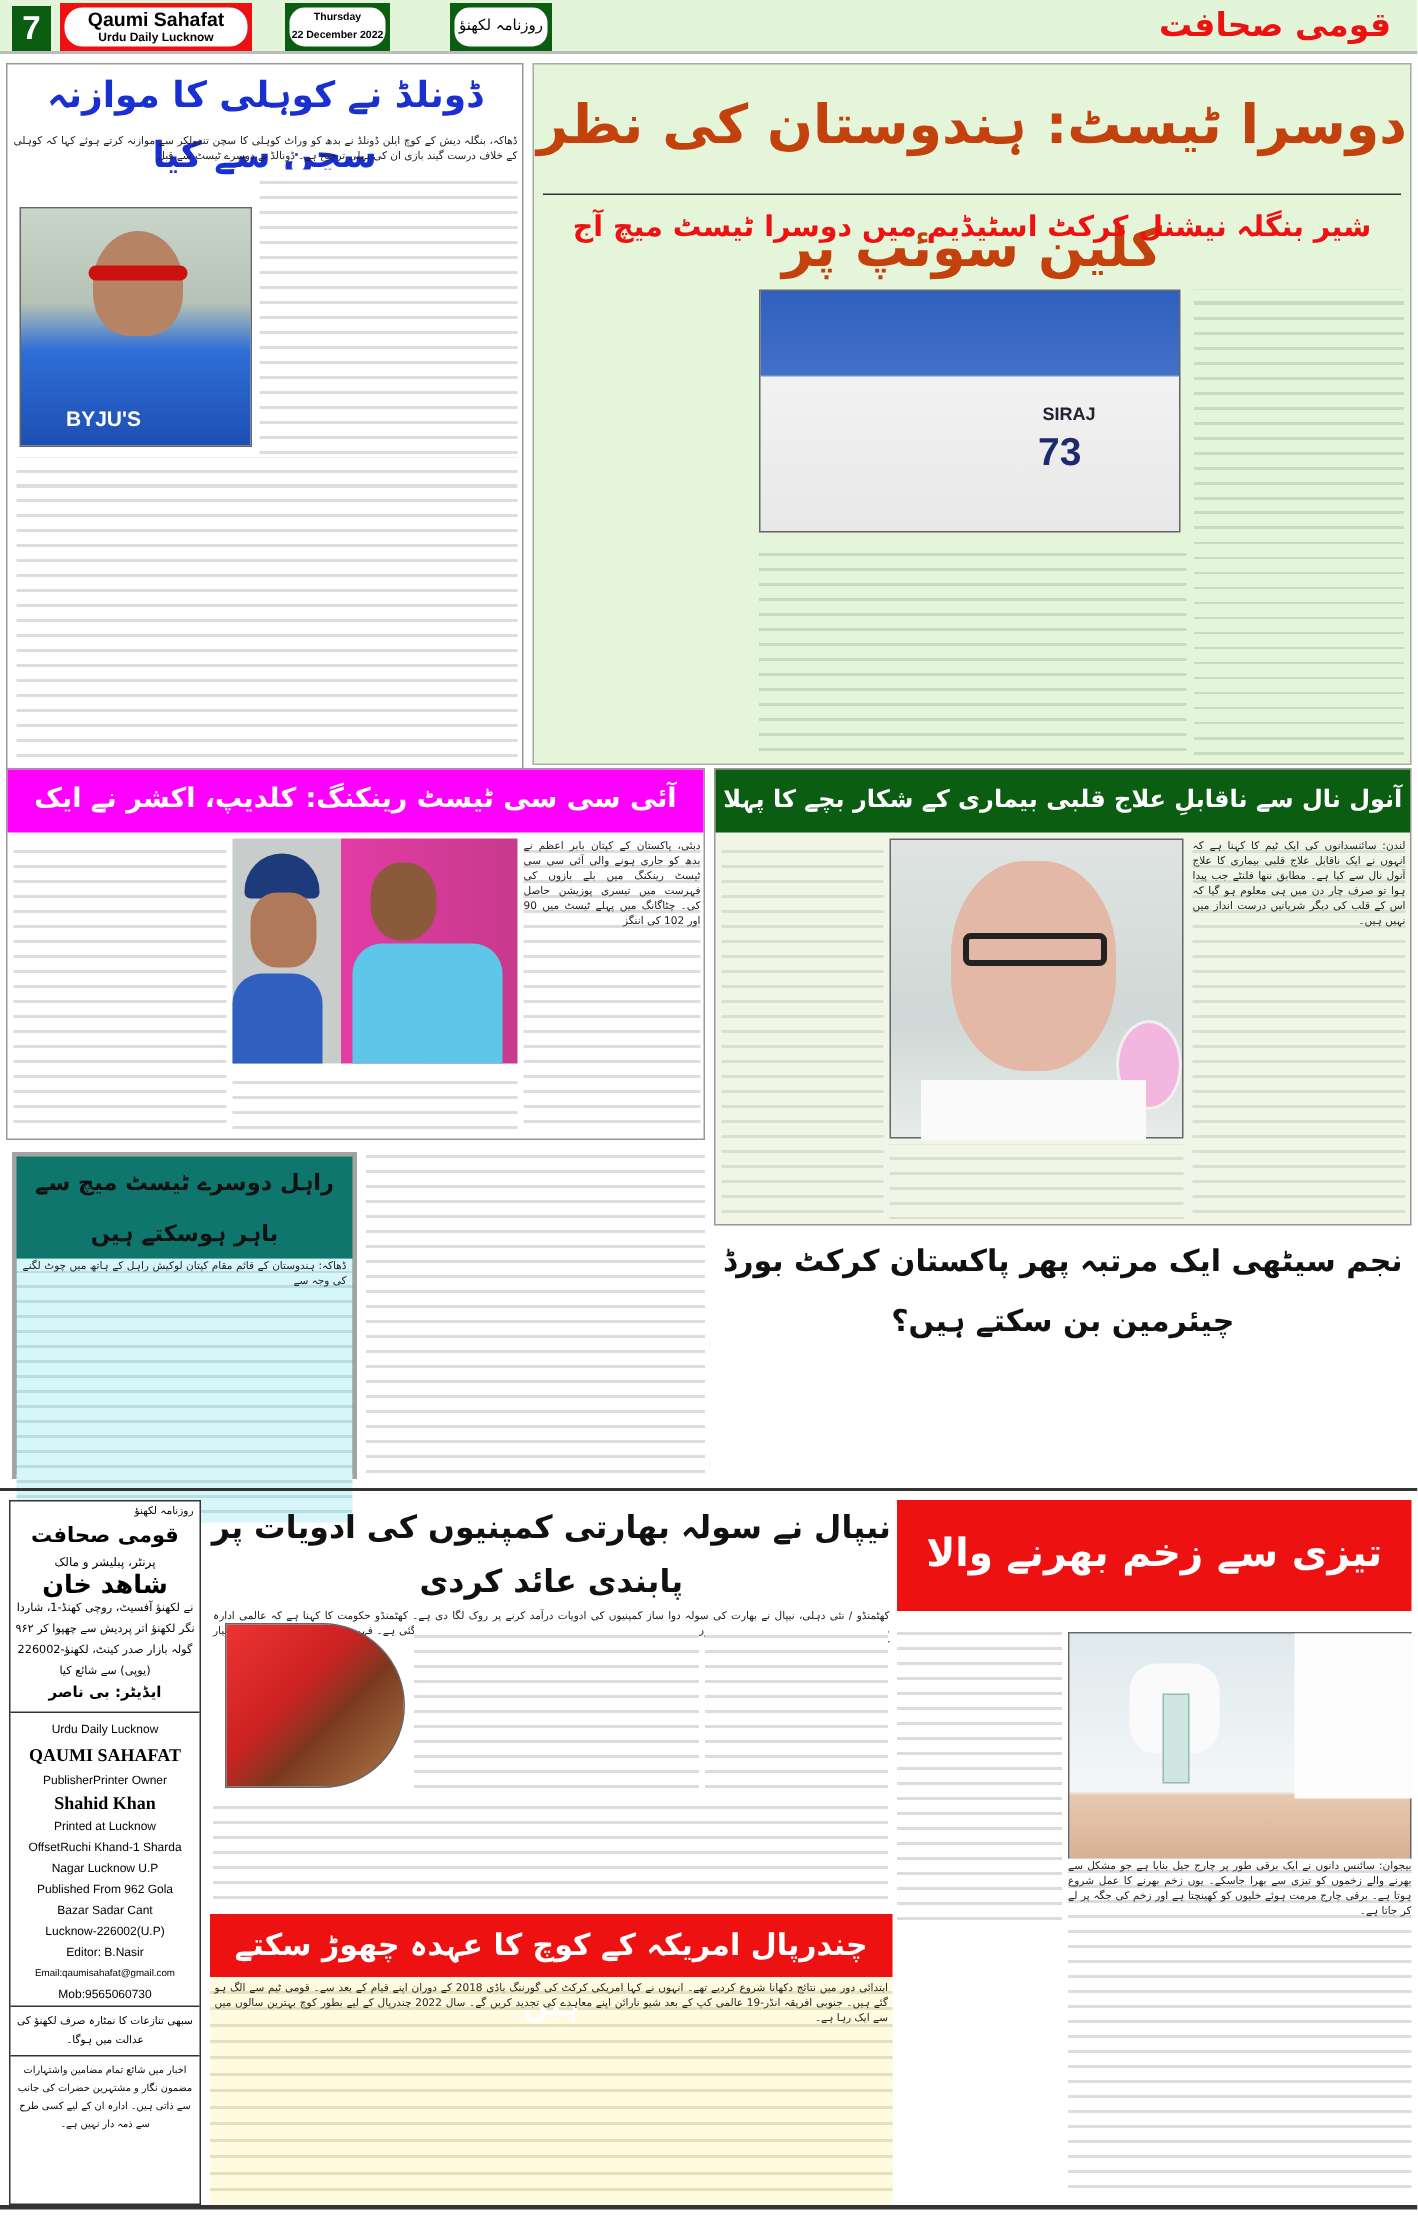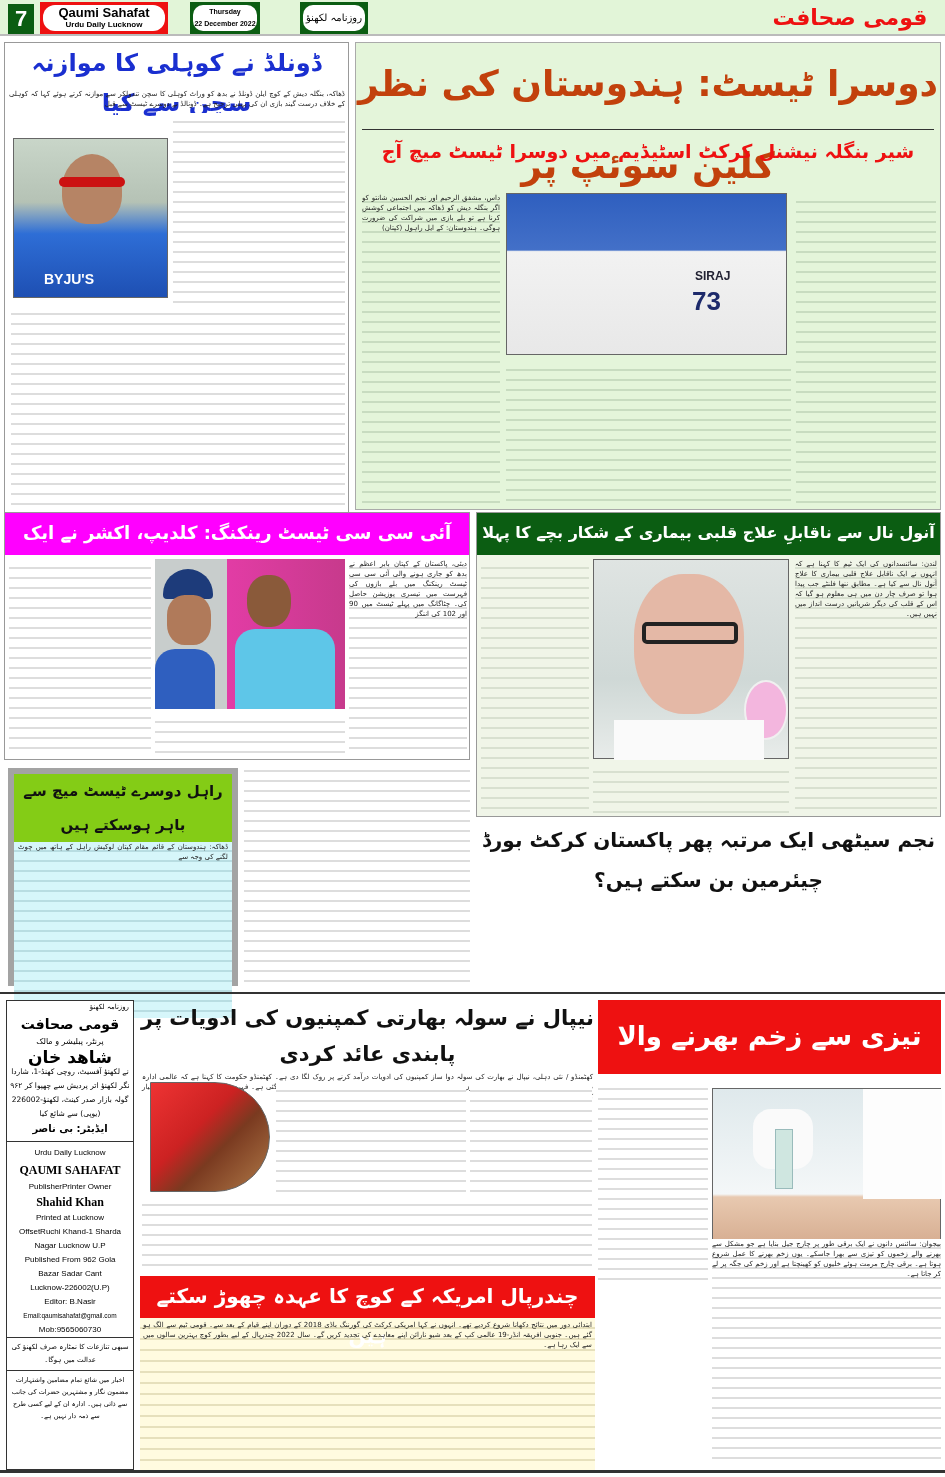--- a/index.html
+++ b/index.html
@@ -57,40 +57,39 @@
 </div>
 
 <div class="abs" style="left:355px;top:42px;width:586px;height:468px;background:#e4f5da;border:1px solid #aaa">
   <div class="urdu" style="color:#c2410c;font-weight:bold;font-size:36px;text-align:center;line-height:82px;height:86px">دوسرا ٹیسٹ: ہندوستان کی نظر کلین سوئپ پر</div>
   <div style="height:1px;background:#333;margin:0 6px"></div>
   <div class="urdu" style="color:#e11;font-weight:bold;font-size:19px;text-align:center;line-height:42px">شیر بنگلہ نیشنل کرکٹ اسٹیڈیم میں دوسرا ٹیسٹ میچ آج</div>
   <div class="photo" style="position:absolute;left:150px;top:150px;width:281px;height:162px;background:linear-gradient(180deg,#2f5fbf 0%,#4370c8 35%,#f2f2f2 36%,#e8e8e8 100%)">
     <div style="position:absolute;left:188px;top:75px;font:bold 12px 'Liberation Sans',sans-serif;color:#223">SIRAJ</div>
     <div style="position:absolute;left:185px;top:92px;font:bold 26px 'Liberation Sans',sans-serif;color:#1d2a6b">73</div>
   </div>
-  <div class="txt" style="position:absolute;left:6px;top:150px;width:138px;height:312px;background:repeating-linear-gradient(#e4f5da 0,#e4f5da 8px,#c8dcc0 8px,#c8dcc0 10px)">داس، مشفق الرحیم اور نجم الحسین شانتو کو اگر بنگلہ دیش کو ڈھاکہ میں اجتماعی کوشش کرنا ہے تو بلے بازی میں شراکت کی ضرورت ہوگی۔ ہندوستان: کے ایل راہول (کپتان)</div>
   <div class="txt" style="position:absolute;left:440px;top:150px;width:140px;height:312px;background:repeating-linear-gradient(#e4f5da 0,#e4f5da 8px,#c8dcc0 8px,#c8dcc0 10px)"></div>
   <div class="txt" style="position:absolute;left:150px;top:318px;width:285px;height:144px;background:repeating-linear-gradient(#e4f5da 0,#e4f5da 8px,#c8dcc0 8px,#c8dcc0 10px)"></div>
 </div>
 
 <div class="abs" style="left:4px;top:512px;width:466px;height:248px;border:1px solid #999;background:#fff">
   <div class="urdu" style="background:#ff00ff;color:#fff;font-weight:bold;font-size:18px;text-align:center;line-height:40px;height:42px">آئی سی سی ٹیسٹ رینکنگ: کلدیپ، اکشر نے ایک بڑی چھلانگ لگائی</div>
   <div class="photo" style="position:absolute;left:150px;top:46px;width:190px;height:150px;border:none;background:linear-gradient(90deg,#c8cdcc 0%,#c8cdcc 38%,#e23ca5 38%,#c73a8c 100%)">
     <div style="position:absolute;left:8px;top:10px;width:50px;height:30px;background:#1d3b7a;border-radius:25px 25px 4px 4px"></div>
     <div style="position:absolute;left:12px;top:36px;width:44px;height:50px;background:#b07a5a;border-radius:40%"></div>
     <div style="position:absolute;left:92px;top:16px;width:44px;height:52px;background:#8a5a3a;border-radius:45%"></div>
     <div style="position:absolute;left:80px;top:70px;width:100px;height:80px;background:#5ec6e8;border-radius:20px 20px 0 0"></div>
     <div style="position:absolute;left:0px;top:90px;width:60px;height:60px;background:#2f5fbf;border-radius:20px 20px 0 0"></div>
   </div>
   <div class="txt" style="position:absolute;left:4px;top:46px;width:142px;height:196px;background:repeating-linear-gradient(#fff 0,#fff 8px,#ddd 8px,#ddd 10px)"></div>
   <div class="txt" style="position:absolute;left:344px;top:46px;width:118px;height:196px;background:repeating-linear-gradient(#fff 0,#fff 8px,#ddd 8px,#ddd 10px)">دبئی، پاکستان کے کپتان بابر اعظم نے بدھ کو جاری ہونے والی آئی سی سی ٹیسٹ رینکنگ میں بلے بازوں کی فہرست میں تیسری پوزیشن حاصل کی۔ چٹاگانگ میں پہلے ٹیسٹ میں 90 اور 102 کی اننگز</div>
   <div class="txt" style="position:absolute;left:150px;top:200px;width:190px;height:42px;background:repeating-linear-gradient(#fff 0,#fff 8px,#ddd 8px,#ddd 10px)"></div>
 </div>
 
-<div class="abs" style="left:8px;top:768px;width:230px;height:218px;background:#84cc16;border:6px solid #a3a3a3">
+<div class="abs" style="left:8px;top:768px;width:230px;height:218px;background:#0f766e;border:3px solid #a3a3a3">
   <div class="urdu" style="font-weight:bold;font-size:15px;text-align:center;line-height:34px;color:#111">راہل دوسرے ٹیسٹ میچ سے باہر ہوسکتے ہیں</div>
   <div class="txt" style="padding:0 4px;height:176px;background:repeating-linear-gradient(#d6f6fa 0,#d6f6fa 8px,#b8dde2 8px,#b8dde2 10px)">ڈھاکہ: ہندوستان کے قائم مقام کپتان لوکیش راہل کے ہاتھ میں چوٹ لگنے کی وجہ سے</div>
 </div>
 <div class="abs txt" style="left:244px;top:762px;width:226px;height:226px;background:repeating-linear-gradient(#fff 0,#fff 8px,#ddd 8px,#ddd 10px)"></div>
 
 <div class="abs" style="left:476px;top:512px;width:465px;height:305px;background:#f0f5e8;border:1px solid #999">
   <div class="urdu" style="background:#0b5d12;color:#fff;font-weight:bold;font-size:16px;text-align:center;line-height:40px;height:42px">آنول نال سے ناقابلِ علاج قلبی بیماری کے شکار بچے کا پہلا علاج، غالباً</div>
   <div class="photo" style="position:absolute;left:116px;top:46px;width:196px;height:200px;background:linear-gradient(180deg,#dfe4e2 0%,#cfd8d6 60%,#e8ecea 100%)">
     <div style="position:absolute;left:40px;top:14px;width:110px;height:140px;background:#e4b8a6;border-radius:45%"></div>
     <div style="position:absolute;left:48px;top:62px;width:96px;height:22px;border:4px solid #222;border-radius:5px"></div>

